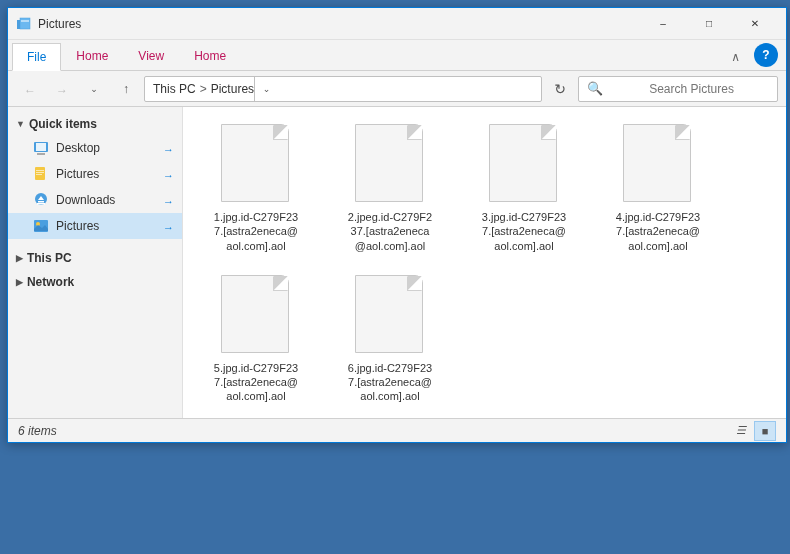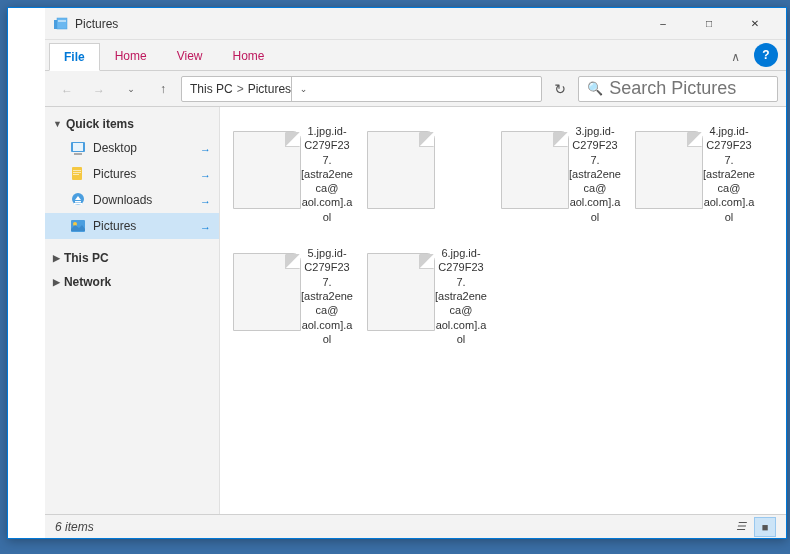--- a/index.html
+++ b/index.html
@@ -1,27 +1,26 @@
 <!DOCTYPE html>
 <html><head>
   <meta charset="utf-8">
   <style>
     * { box-sizing: border-box; margin: 0; padding: 0; }
     body { font-family: 'Segoe UI', Arial, sans-serif; font-size: 12px; background: #3a6ea5; width: 790px; height: 554px; overflow: hidden; }
 
     .window {
       width: 780px;
-      height: 532px;
+      height: 436px;
       margin: 7px;
       background: #fff;
       border: 1px solid #0078d7;
       display: flex;
       flex-direction: column;
       box-shadow: 0 2px 10px rgba(0,0,0,0.3);
-      padding-left: 37px;
     }
 
     
     .title-bar {
       display: flex;
       align-items: center;
       height: 32px;
       background: #f3f3f3;
       border-bottom: 1px solid #e0e0e0;
       padding: 0 8px;
@@ -67,21 +66,21 @@
       color: #be185d;
       border: 1px solid transparent;
       height: 28px;
       display: flex; align-items: center;
     }
     .ribbon-tab.active {
       background: #fff;
       color: #0078d7;
       border-color: #d0d0d0;
       border-bottom-color: #fff;
-      font-weight: 700;
+      font-weight: 400;
       margin-bottom: -1px;
       z-index: 1;
     }
     .ribbon-chevron {
       margin-left: auto;
       padding: 6px 10px;
       cursor: pointer;
       color: #666;
     }
     .ribbon-help {
@@ -147,21 +146,21 @@
     .search-box {
       width: 200px; height: 26px;
       border: 1px solid #c0c0c0;
       background: #fff;
       display: flex; align-items: center;
       padding: 0 8px;
       border-radius: 2px;
       gap: 6px;
     }
     .search-box input {
-      border: none; outline: none; font-size: 18px; color: #999; width: 100%; background: transparent;
+      border: none; outline: none; font-size: 12px; color: #999; width: 100%; background: transparent; margin-left: 40px;
     }
 
     
     .content-area {
       display: flex;
       flex: 1;
       overflow: hidden;
     }
 
     
@@ -201,21 +200,21 @@
     }
     .file-grid {
       display: flex;
       flex-wrap: wrap;
       gap: 4px;
       align-content: flex-start;
     }
     .file-item {
       width: 130px;
       display: flex;
-      flex-direction: row;
+      flex-direction: column;
       align-items: center;
       padding: 8px 4px;
       cursor: pointer;
       border: 1px solid transparent;
       border-radius: 2px;
     }
     .file-icon {
       width: 70px; height: 80px;
       position: relative;
       margin-bottom: 6px;
@@ -407,20 +406,23 @@
 7.[astra2eneca@
 aol.com].aol</div>
           </div>
           <div class="file-item">
             <div class="file-icon">
               <div class="file-page" style="width: 68px; height: 78px; background: rgb(245, 245, 245); border: 1px solid rgb(200, 200, 200); border-radius: 0px 8px 0px 0px; position: relative;">
                 <div style="position: absolute; top: 0px; right: 0px; width: 0px; height: 0px; border-style: solid; border-width: 14px 14px 0px 0px; border-color: rgb(208, 208, 208) transparent transparent;"></div>
                 <div style="position: absolute; top: 0px; right: 0px; width: 0px; height: 0px; border-style: solid; border-width: 0px 0px 14px 14px; border-color: transparent transparent rgb(255, 255, 255);"></div>
               </div>
             </div>
+            <div class="file-name" style="white-space: pre-wrap;">2.jpeg.id-C279F2
+37.[astra2eneca
+@aol.com].aol</div>
           </div>
           <div class="file-item">
             <div class="file-icon">
               <div class="file-page" style="width: 68px; height: 78px; background: rgb(245, 245, 245); border: 1px solid rgb(200, 200, 200); border-radius: 0px 8px 0px 0px; position: relative;">
                 <div style="position: absolute; top: 0px; right: 0px; width: 0px; height: 0px; border-style: solid; border-width: 14px 14px 0px 0px; border-color: rgb(208, 208, 208) transparent transparent;"></div>
                 <div style="position: absolute; top: 0px; right: 0px; width: 0px; height: 0px; border-style: solid; border-width: 0px 0px 14px 14px; border-color: transparent transparent rgb(255, 255, 255);"></div>
               </div>
             </div>
             <div class="file-name" style="white-space: pre-wrap;">3.jpg.id-C279F23
 7.[astra2eneca@

